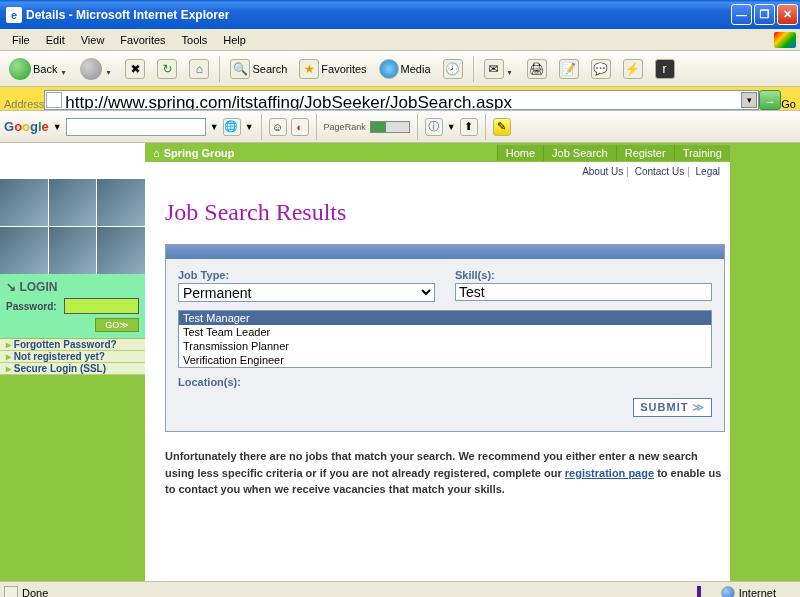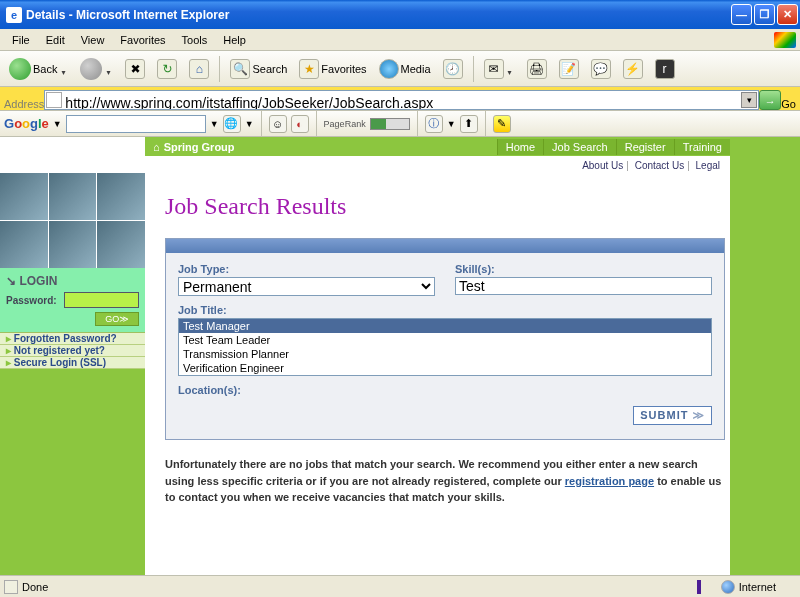--- a/index.html
+++ b/index.html
@@ -27,29 +27,29 @@
 .tb-fwd .tb-ico { background: radial-gradient(circle at 35% 35%, #d0d0d0, #909090); }
 .tb-ico.sq { border-radius:3px; width:20px; height:20px; background:#f0f0e0; border:1px solid #b0b0a0; display:flex; align-items:center; justify-content:center; font-size:12px;}
 .tb-sep { width:1px; height:26px; background:#c0c0b0; margin:0 3px;}
 .tb-lbl { font-size:11px; }
 .drop { width:7px; height:7px; margin-left:2px; display:inline-block; }
 .drop::before { content:"▾"; font-size:8px; color:#404040;}
 
 
 .addrbar { height: 24px; background: #fde047; border-bottom: 1px solid #c0c0b0; display:flex; align-items:flex-end; padding:0 4px; }
 .addrbar .lbl { color:#808070; font-size:11px; }
-.addrbar input.url { flex:1; height:20px; border:1px solid #7f9db9; padding:5px 20px 0 20px; font-size:14px; background:#fff;}
+.addrbar input.url { flex:1; height:20px; border:1px solid #7f9db9; padding:5px 20px 0 20px; font-size:17px; background:#fff;}
 .addrbar .urlwrap { flex:1; position:relative; display:flex;}
 .addrbar .urlwrap .pgico { position:absolute; left:2px; top:2px; width:16px; height:16px; background:#fff; border:1px solid #aaa;}
 .addrbar .urlwrap .dd { position:absolute; right:2px; top:2px; width:16px; height:16px; background:#d4d0c8; border:1px solid #888; text-align:center; font-size:9px; line-height:14px;}
 .gobtn { width:22px; height:20px; background: linear-gradient(#a0e090,#4faf4f); border:1px solid #3f8f3f; border-radius:3px; display:flex; align-items:center; justify-content:center; color:#fff;}
 .golbl { font-size:11px; }
 
 
-.gbar { height:26px; background:linear-gradient(#fdfdfb,#ece9d8); border-bottom:1px solid #c0c0b0; display:flex; align-items:center; padding:0 4px; gap:4px;}
+.gbar { height:32px; background:linear-gradient(#fdfdfb,#ece9d8); border-bottom:1px solid #c0c0b0; display:flex; align-items:center; padding:0 4px; gap:4px;}
 .gbar .glogo { font-weight:bold; font-size:13px;}
 .gbar .glogo .b{color:#2a5db0;} .gbar .glogo .r{color:#d62d20;} .gbar .glogo .y{color:#f4b400;} .gbar .glogo .g{color:#0f9d58;}
 .gbar input.gs { width:140px; height:18px; border:1px solid #7f9db9;}
 .gbar .gico { width:18px; height:18px; border:1px solid #b0b0a0; background:#f5f5ee; border-radius:3px; display:flex; align-items:center; justify-content:center; font-size:11px;}
 
 
 .content { height: 438px; overflow:auto; background:#fff; position:relative;}
 .page { width:100%; }
 
 
@@ -280,21 +280,20 @@
               <span class="sp-label">Job Type:</span>
               <select><option>Permanent</option></select>
             </div>
             <div class="sp-field">
               <span class="sp-label">Skill(s):</span>
               <input type="text" value="Test" style="">
             </div>
           </div>
           <div class="sp-row">
             <div class="sp-field full">
-              <span class="sp-label">Job Title:</span>
               <div class="listbox">
                 <div class="opt sel">Test Manager</div>
                 <div class="opt">Test Team Leader</div>
                 <div class="opt">Transmission Planner</div>
                 <div class="opt">Verification Engineer</div>
               </div>
             </div>
           </div>
           <div class="sp-row">
             <div class="sp-field full">

